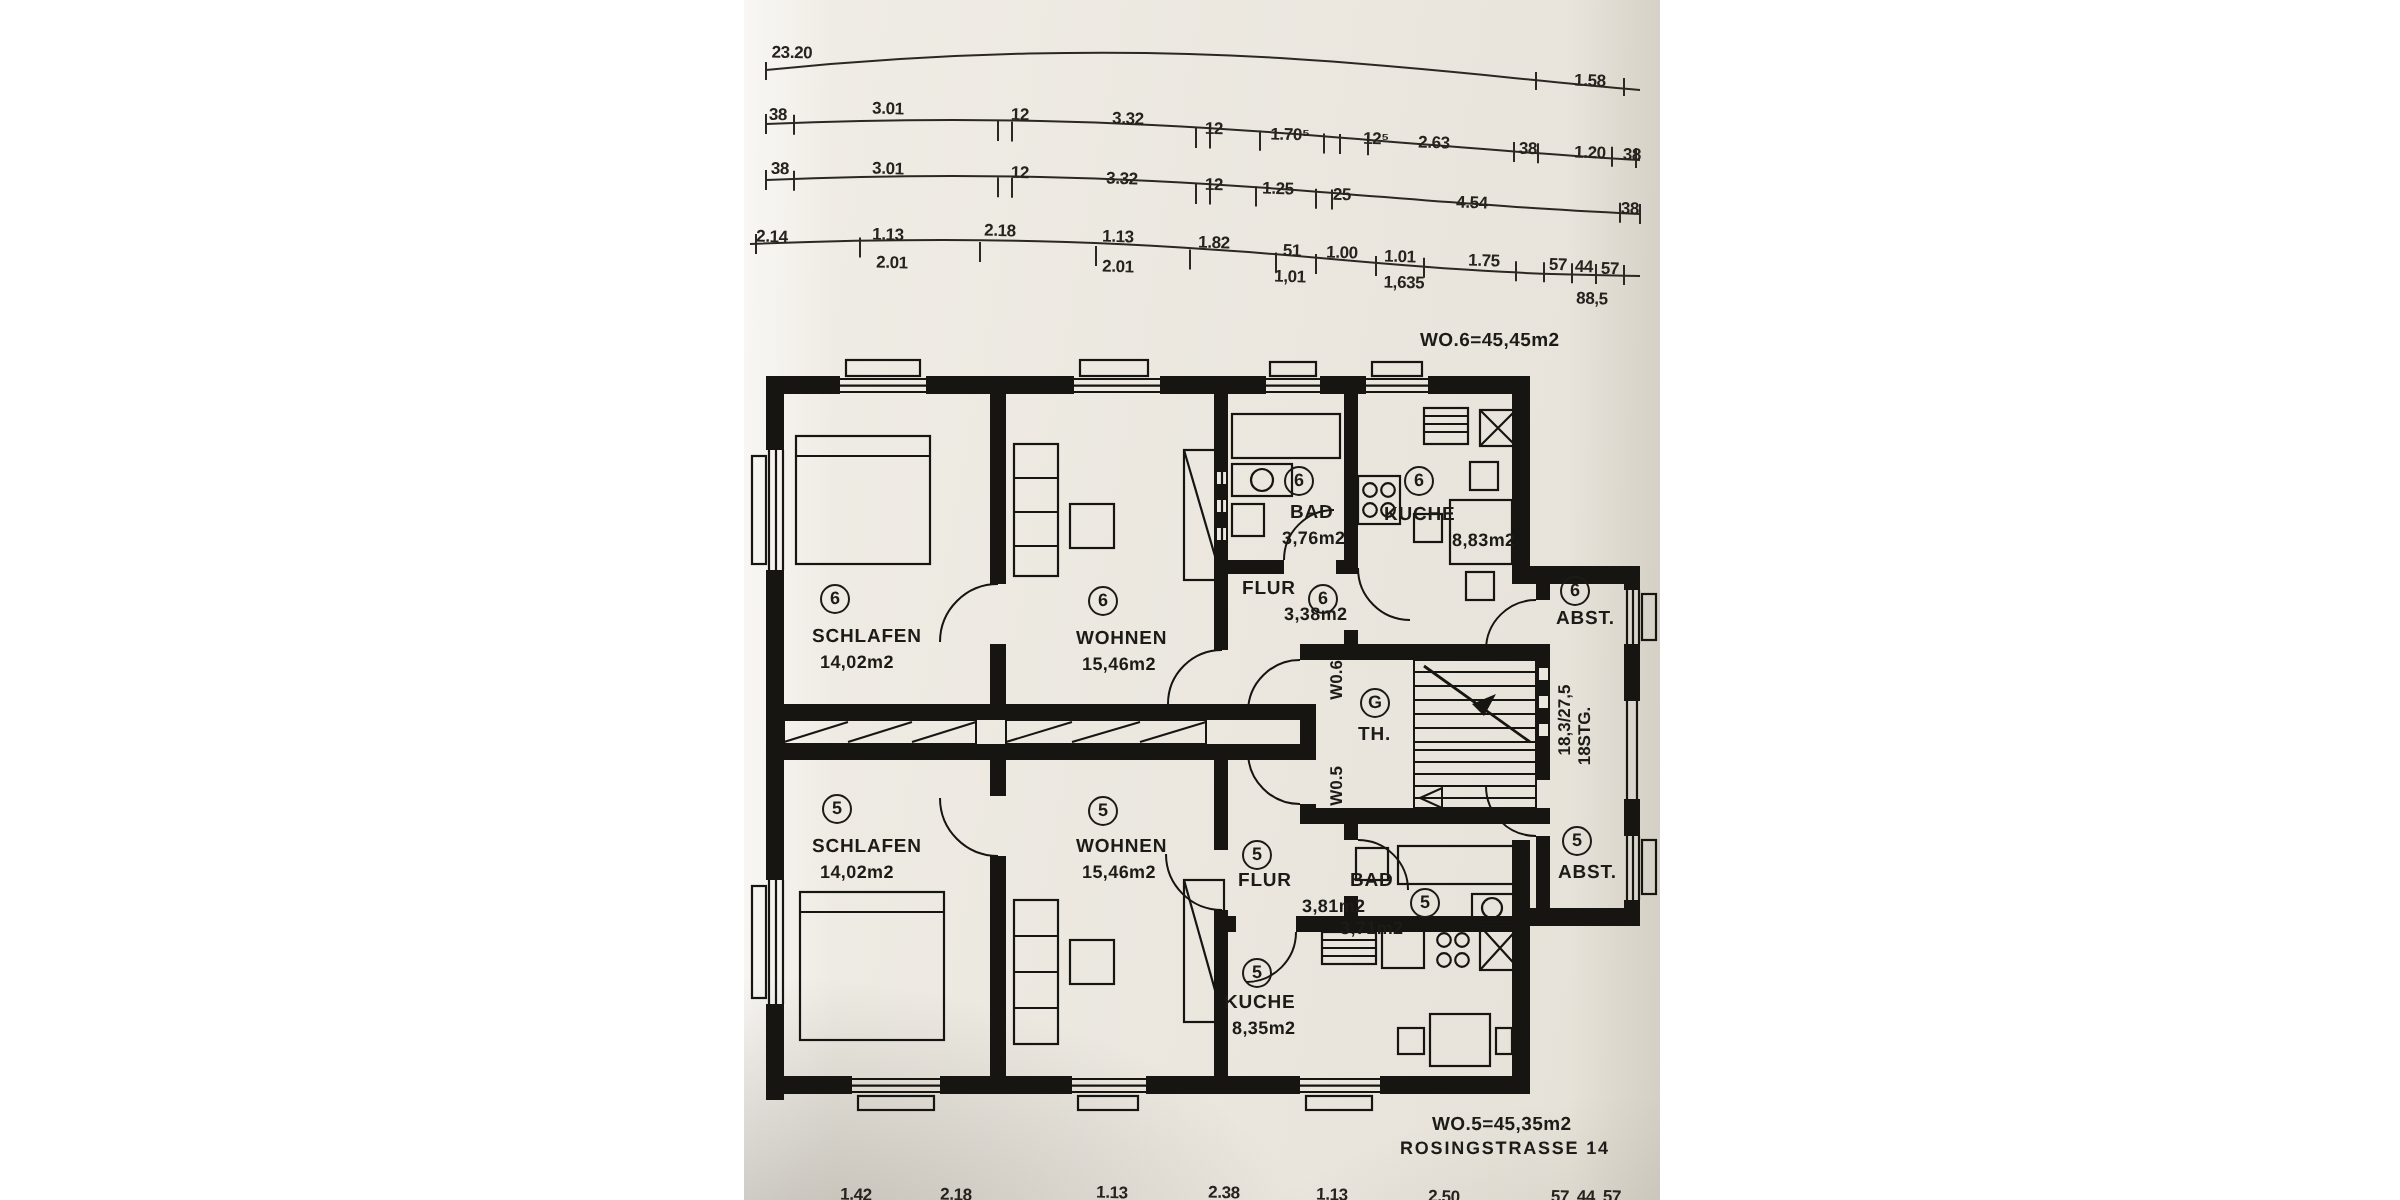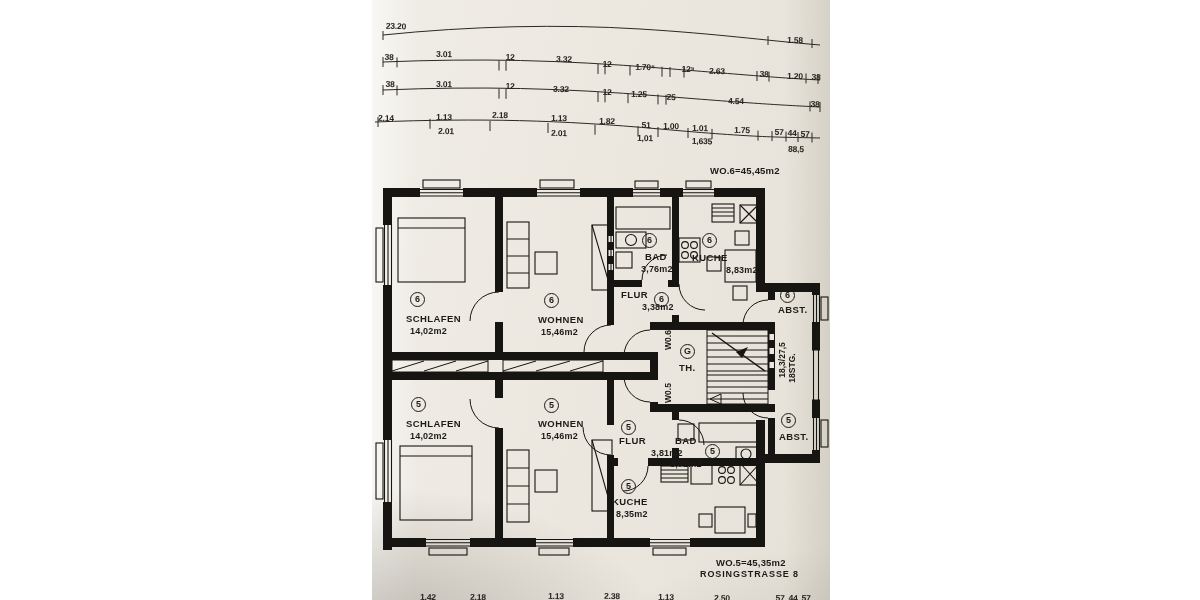--- a/index.html
+++ b/index.html
@@ -263,21 +263,21 @@
   <span class="dim" style="left:556px;top:591px;">1.13</span>
   <span class="dim" style="left:612px;top:591px;">2.38</span>
   <span class="dim" style="left:666px;top:592px;">1.13</span>
   <span class="dim" style="left:722px;top:593px;">2.50</span>
   <span class="dim" style="left:780px;top:593px;">57</span>
   <span class="dim" style="left:793px;top:593px;">44</span>
   <span class="dim" style="left:806px;top:593px;">57</span>
 
   <span class="title" style="left:710px;top:165px;">WO.6=45,45m2</span>
   <span class="title" style="left:716px;top:557px;">WO.5=45,35m2</span>
-  <span class="street" style="left:700px;top:569px;">ROSINGSTRASSE 8</span>
+  <span class="street" style="left:700px;top:569px;">ROSINGSTRASSE 14</span>
 
   <span class="circ" style="left:410px;top:292px;">6</span>
   <span class="rn" style="left:406px;top:313px;">SCHLAFEN</span>
   <span class="ra" style="left:410px;top:326px;">14,02m2</span>
 
   <span class="circ" style="left:544px;top:293px;">6</span>
   <span class="rn" style="left:538px;top:314px;">WOHNEN</span>
   <span class="ra" style="left:541px;top:327px;">15,46m2</span>
 
   <span class="circ" style="left:642px;top:233px;">6</span>

